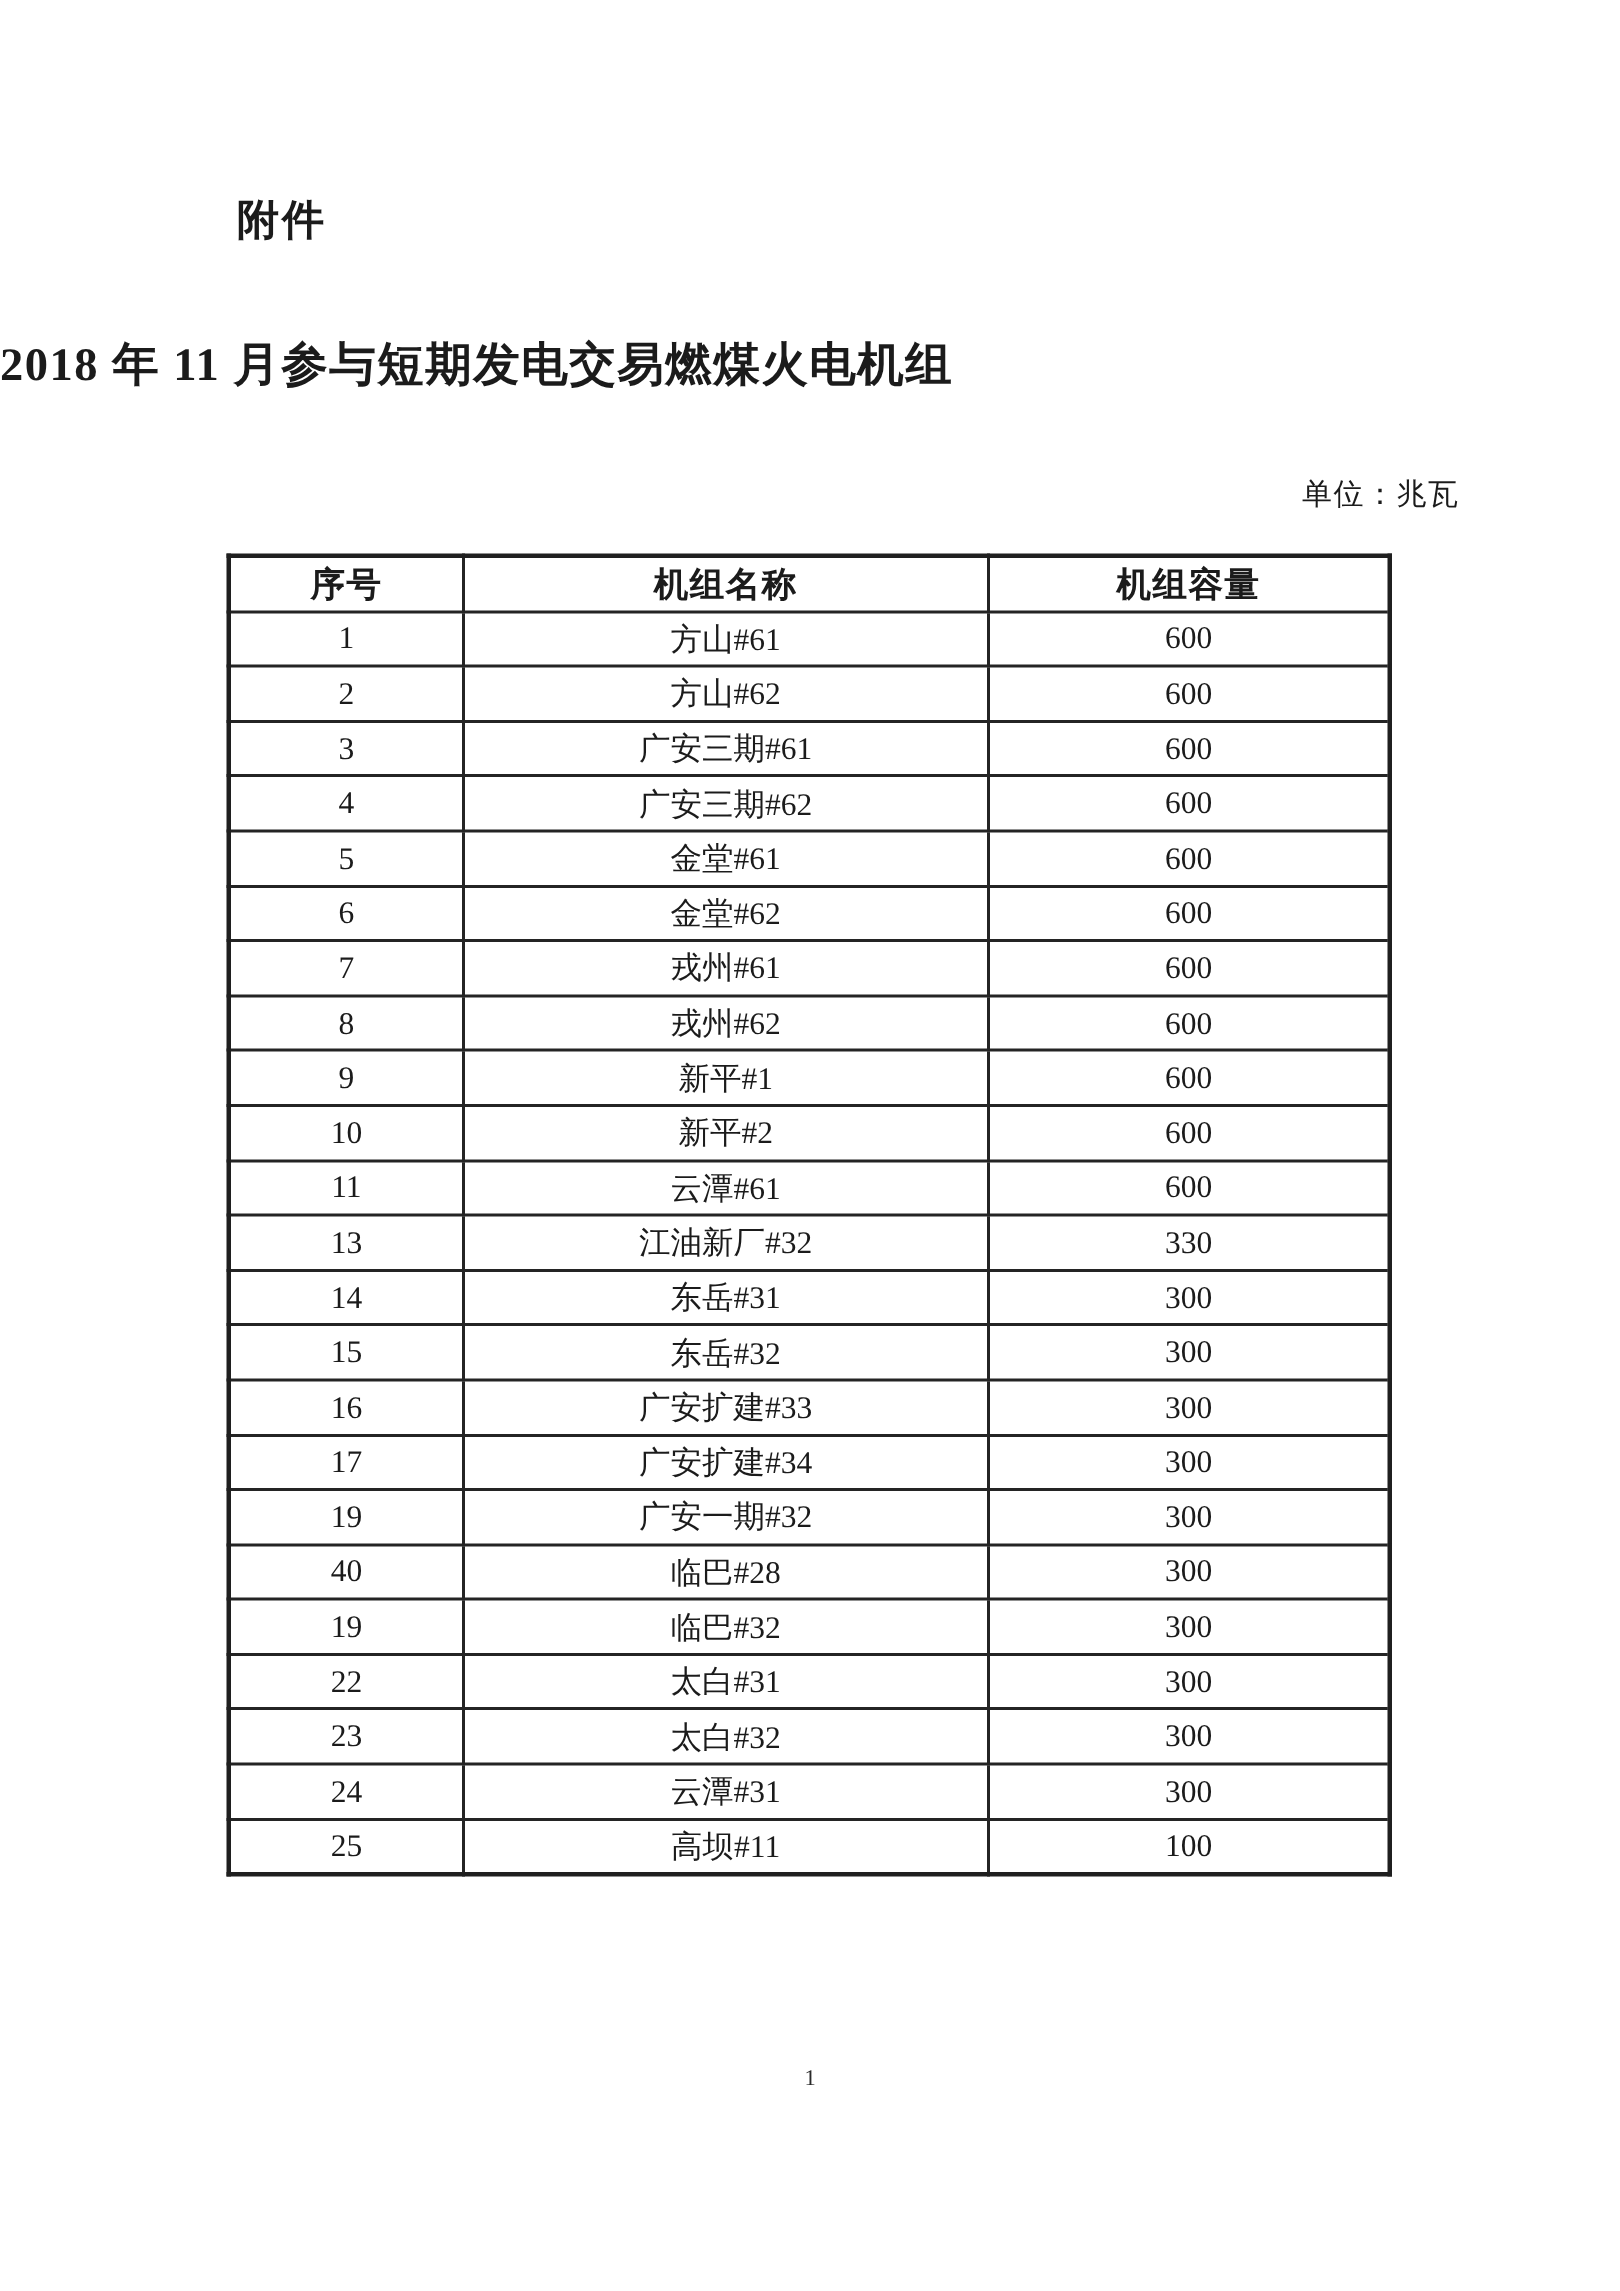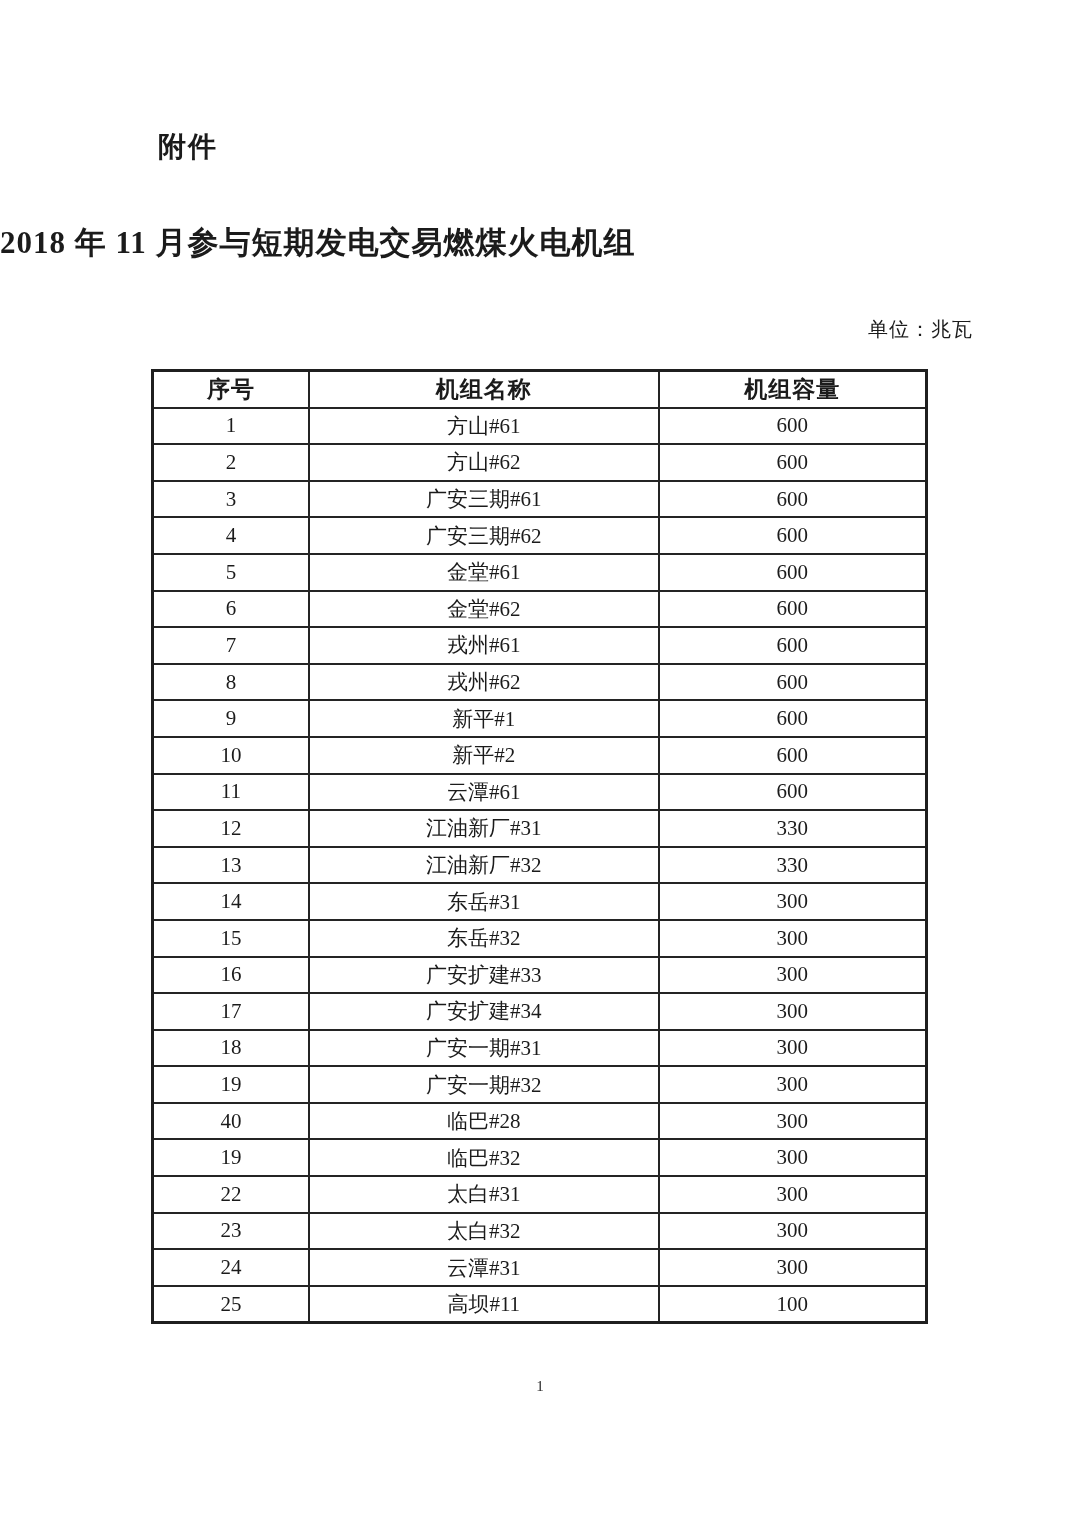--- a/index.html
+++ b/index.html
@@ -157,25 +157,20 @@
           <td>10</td>
           <td>新平#2</td>
           <td>600</td>
         </tr>
         <tr>
           <td>11</td>
           <td>云潭#61</td>
           <td>600</td>
         </tr>
         <tr>
-          <td>12</td>
-          <td>江油新厂#31</td>
-          <td>330</td>
-        </tr>
-        <tr>
           <td>13</td>
           <td>江油新厂#32</td>
           <td>330</td>
         </tr>
         <tr>
           <td>14</td>
           <td>东岳#31</td>
           <td>300</td>
         </tr>
         <tr>
@@ -187,25 +182,20 @@
           <td>16</td>
           <td>广安扩建#33</td>
           <td>300</td>
         </tr>
         <tr>
           <td>17</td>
           <td>广安扩建#34</td>
           <td>300</td>
         </tr>
         <tr>
-          <td>18</td>
-          <td>广安一期#31</td>
-          <td>300</td>
-        </tr>
-        <tr>
           <td>19</td>
           <td>广安一期#32</td>
           <td>300</td>
         </tr>
         <tr>
           <td>40</td>
           <td>临巴#28</td>
           <td>300</td>
         </tr>
         <tr>

